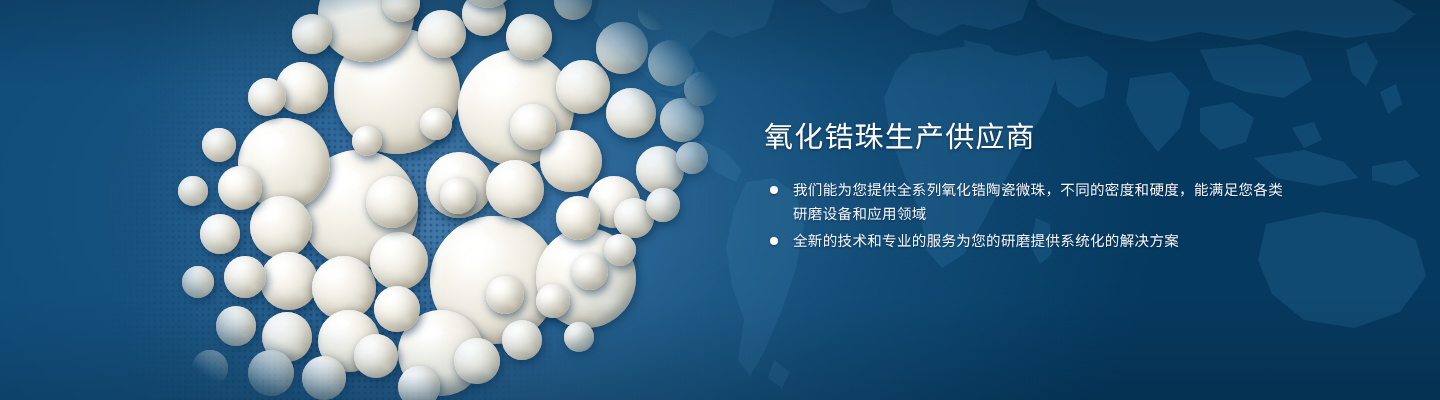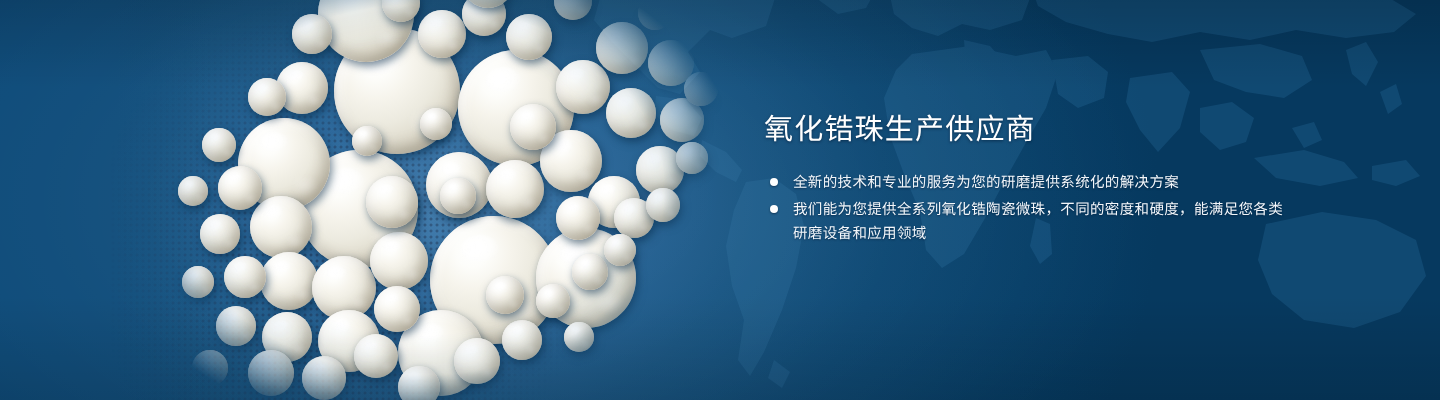--- a/index.html
+++ b/index.html
@@ -95,21 +95,21 @@
     background:radial-gradient(ellipse at 50% 50%,
         rgba(255,255,255,.30) 0%, rgba(255,255,255,0) 72%);
     filter:blur(2px);
   }
 
   
   .copy{
     position:absolute;left:764px;top:104px;width:520px;
   }
   .headline{
-    margin:8px 0 24px 0;
+    margin:16px 0 24px 0;
     font-size:29px;line-height:1.18;
     font-weight:400;
     letter-spacing:1.2px;
     color:#ffffff;
     text-shadow:0 1px 3px rgba(0,20,45,.60);
     white-space:nowrap;
   }
   .bullets{list-style:none;margin:0;padding:0;}
   .bullets li{
     position:relative;
@@ -253,22 +253,22 @@
     <div class="bead" style="left:564px;top:322px;width:30px;height:30px;"></div>
   </div>
 
   <div class="copy">
 
     <h1 class="headline">氧化锆珠生产供应商</h1>
 
     <ul class="bullets">
       <li>
         <span class="dot"></span>
-        <span>全新的技术和专业的服务为您的研磨提供系统化的解决方案</span>
+        <span>我们能为您提供全系列氧化锆陶瓷微珠，不同的密度和硬度，能满足您各类研磨设备和应用领域</span>
       </li>
       <li>
         <span class="dot"></span>
-        <span>我们能为您提供全系列氧化锆陶瓷微珠，不同的密度和硬度，能满足您各类研磨设备和应用领域</span>
+        <span>全新的技术和专业的服务为您的研磨提供系统化的解决方案</span>
       </li>
     </ul>
 
   </div>
 </div>
 
 </body></html>

